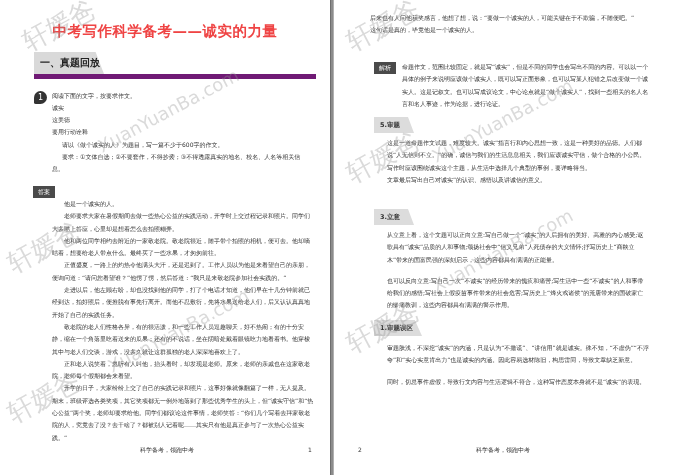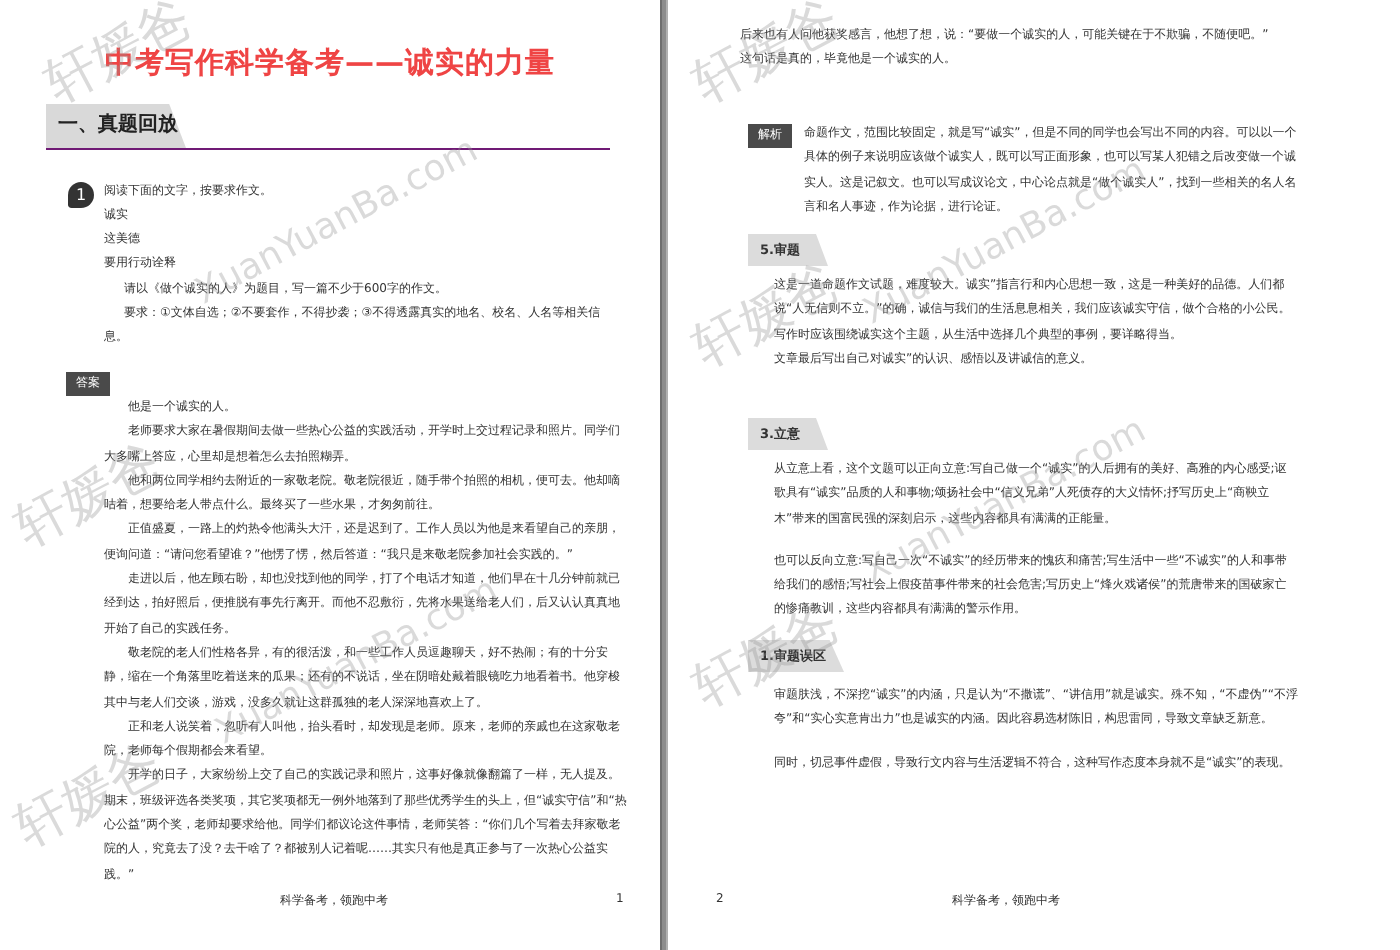--- a/index.html
+++ b/index.html
@@ -5,21 +5,21 @@
   html,body{margin:0;padding:0;}
   body{width:700px;height:475px;background:#ffffff;position:relative;overflow:hidden;
        font-family:"DejaVu Sans","Liberation Sans",sans-serif;color:#222;}
   .page{position:absolute;top:0;height:475px;background:#fff;}
   .page-left{left:0;width:330px;}
   .page-right{left:334px;width:366px;}
   .divider{position:absolute;left:330px;top:0;width:4px;height:475px;background:#8c8c8c;
            border-left:1px solid #6e6e6e;border-right:1px solid #b0b0b0;box-sizing:border-box;}
   .title{position:absolute;left:0;width:330px;top:22px;text-align:center;font-size:14.5px;
          font-weight:bold;color:#ef4444;letter-spacing:0.5px;}
-  .section-head{position:absolute;left:23px;top:52px;width:282px;height:22px;border-bottom:1px solid #701a75;}
+  .section-head{position:absolute;left:34px;top:52px;width:282px;height:22px;border-bottom:5px solid #701a75;}
   .section-tab{position:absolute;left:0;top:0;width:64px;height:22px;background:#d9d9d9;
                font-size:10px;font-weight:bold;line-height:22px;padding-left:6px;color:#222;
                clip-path:polygon(0 0,88% 0,100% 100%,0 100%);}
   .q-badge{position:absolute;left:34px;top:91px;width:13px;height:13px;border-radius:7px 7px 7px 2px;
            background:#333;color:#fff;font-size:8px;text-align:center;line-height:13px;}
   .txt{position:absolute;font-size:6px;line-height:12.3px;color:#333;white-space:nowrap;}
   .para{position:absolute;font-size:6px;line-height:12.3px;color:#333;}
   .para p{margin:0;text-indent:2em;}
   .answer-tag{position:absolute;left:33px;top:186px;width:22px;height:12px;background:#4a4a4a;
               color:#fff;font-size:6px;text-align:center;line-height:12px;}

